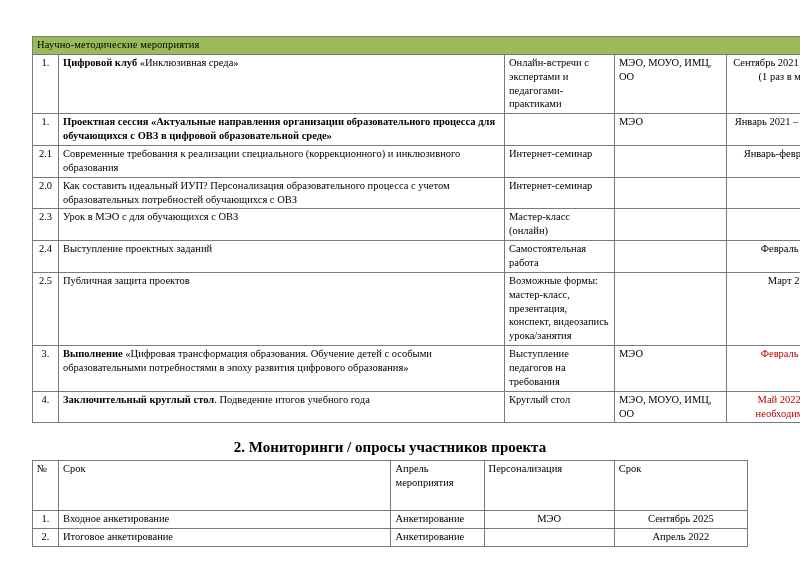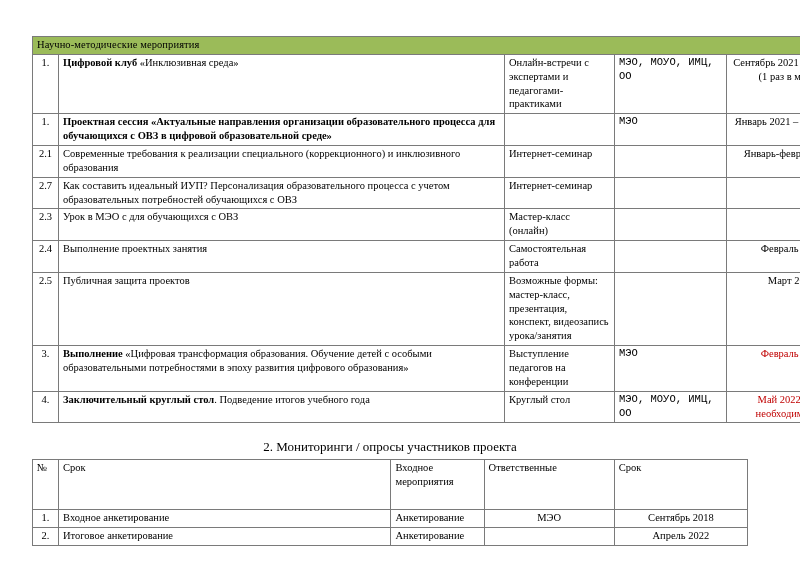--- a/index.html
+++ b/index.html
@@ -39,36 +39,36 @@
     background: #9bbb59;
     text-align: center;
     font-weight: bold;
     font-size: 10.5px;
     padding: 2px 4px 3px 4px;
     letter-spacing: 0.1px;
   }
   .c-num { width: 26px; text-align: center !important; }
   .c-topic { width: 446px; margin-top: 26px; }
   .c-format { width: 110px; }
-  .c-resp { width: 112px; text-align: left; font-family: Liberation Mono, monospace; }
+  .c-resp { width: 112px; text-align: left; }
   .c-term { width: 130px; text-align: center !important; }
 
   .t2-num { width: 26px; text-align: center !important; }
   .t2-topic { width: 332px; }
   .t2-format { width: 93px; text-align: right; }
   .t2-resp { width: 130px; text-align: center !important; }
   .t2-term { width: 133px; text-align: center !important; }
 
   .bold { font-weight: bold; }
   .red { color: #c00000; }
 
   .section-title {
     text-align: center;
-    font-weight: normal;
-    font-size: 13px;
+    font-weight: bold;
+    font-size: 15px;
     margin: 0;
     padding: 16px 0 4px 0;
     width: 716px;
   }
   .head-row th {
     text-align: center;
     font-weight: bold;
     vertical-align: middle;
     height: 46px;
     font-size: 10.5px;
@@ -110,55 +110,55 @@
 
       <tr>
         <td class="c-num">2.1</td>
         <td class="c-topic"><span class="bold"></span><span>Современные требования к реализации специального (коррекционного) и инклюзивного образования</span></td>
         <td class="c-format">Интернет-семинар</td>
         <td class="c-resp"></td>
         <td class="c-term">Январь-февраль 2021</td>
       </tr>
 
       <tr>
-        <td class="c-num">2.7</td>
+        <td class="c-num">2.0</td>
         <td class="c-topic"><span class="bold"></span><span>Как составить идеальный ИУП? Персонализация образовательного процесса с учетом образовательных потребностей обучающихся с ОВЗ</span></td>
         <td class="c-format">Интернет-семинар</td>
         <td class="c-resp"></td>
         <td class="c-term"></td>
       </tr>
 
       <tr>
         <td class="c-num">2.3</td>
         <td class="c-topic"><span class="bold"></span><span>Урок в МЭО с для обучающихся с ОВЗ</span></td>
         <td class="c-format">Мастер-класс (онлайн)</td>
         <td class="c-resp"></td>
         <td class="c-term"></td>
       </tr>
 
       <tr>
         <td class="c-num">2.4</td>
-        <td class="c-topic"><span class="bold"></span><span>Выполнение проектных занятия</span></td>
+        <td class="c-topic"><span class="bold"></span><span>Выступление проектных заданий</span></td>
         <td class="c-format">Самостоятельная работа</td>
         <td class="c-resp"></td>
         <td class="c-term">Февраль 2021</td>
       </tr>
 
       <tr>
         <td class="c-num">2.5</td>
         <td class="c-topic"><span class="bold"></span><span>Публичная защита проектов</span></td>
         <td class="c-format">Возможные формы: мастер-класс, презентация, конспект, видеозапись урока/занятия</td>
         <td class="c-resp"></td>
         <td class="c-term">Март 2022</td>
       </tr>
 
       <tr>
         <td class="c-num">3.</td>
         <td class="c-topic"><span class="bold">Выполнение</span><span> «Цифровая трансформация образования. Обучение детей с особыми образовательными потребностями в эпоху развития цифрового образования»</span></td>
-        <td class="c-format">Выступление педагогов на конференции</td>
+        <td class="c-format">Выступление педагогов на требования</td>
         <td class="c-resp">МЭО</td>
         <td class="c-term red">Февраль 2022</td>
       </tr>
 
       <tr>
         <td class="c-num">4.</td>
         <td class="c-topic"><span class="bold">Заключительный круглый стол</span><span>. Подведение итогов учебного года</span></td>
         <td class="c-format">Круглый стол</td>
         <td class="c-resp">МЭО, МОУО, ИМЦ, ОО</td>
         <td class="c-term red">Май 2022 (При необходимости)</td>
@@ -173,32 +173,32 @@
       <col class="t2-num">
         <col class="t2-topic">
         <col class="t2-format">
         <col class="t2-resp">
         <col class="t2-term">
     </colgroup>
     <thead>
       <tr class="head-row">
         <th>№</th>
         <th>Срок</th>
-        <th>Входное мероприятия</th>
-        <th>Ответственные</th>
+        <th>Апрель мероприятия</th>
+        <th>Персонализация</th>
         <th>Срок</th>
       </tr>
     </thead>
     <tbody>
       <tr>
         <td class="t2-num">1.</td>
         <td class="t2-topic">Входное анкетирование</td>
         <td class="t2-format">Анкетирование</td>
         <td class="t2-resp">МЭО</td>
-        <td class="t2-term">Сентябрь 2018</td>
+        <td class="t2-term">Сентябрь 2025</td>
       </tr>
       <tr>
         <td class="t2-num">2.</td>
         <td class="t2-topic">Итоговое анкетирование</td>
         <td class="t2-format">Анкетирование</td>
         <td class="t2-resp"></td>
         <td class="t2-term">Апрель 2022</td>
       </tr>
     </tbody>
   </table>

